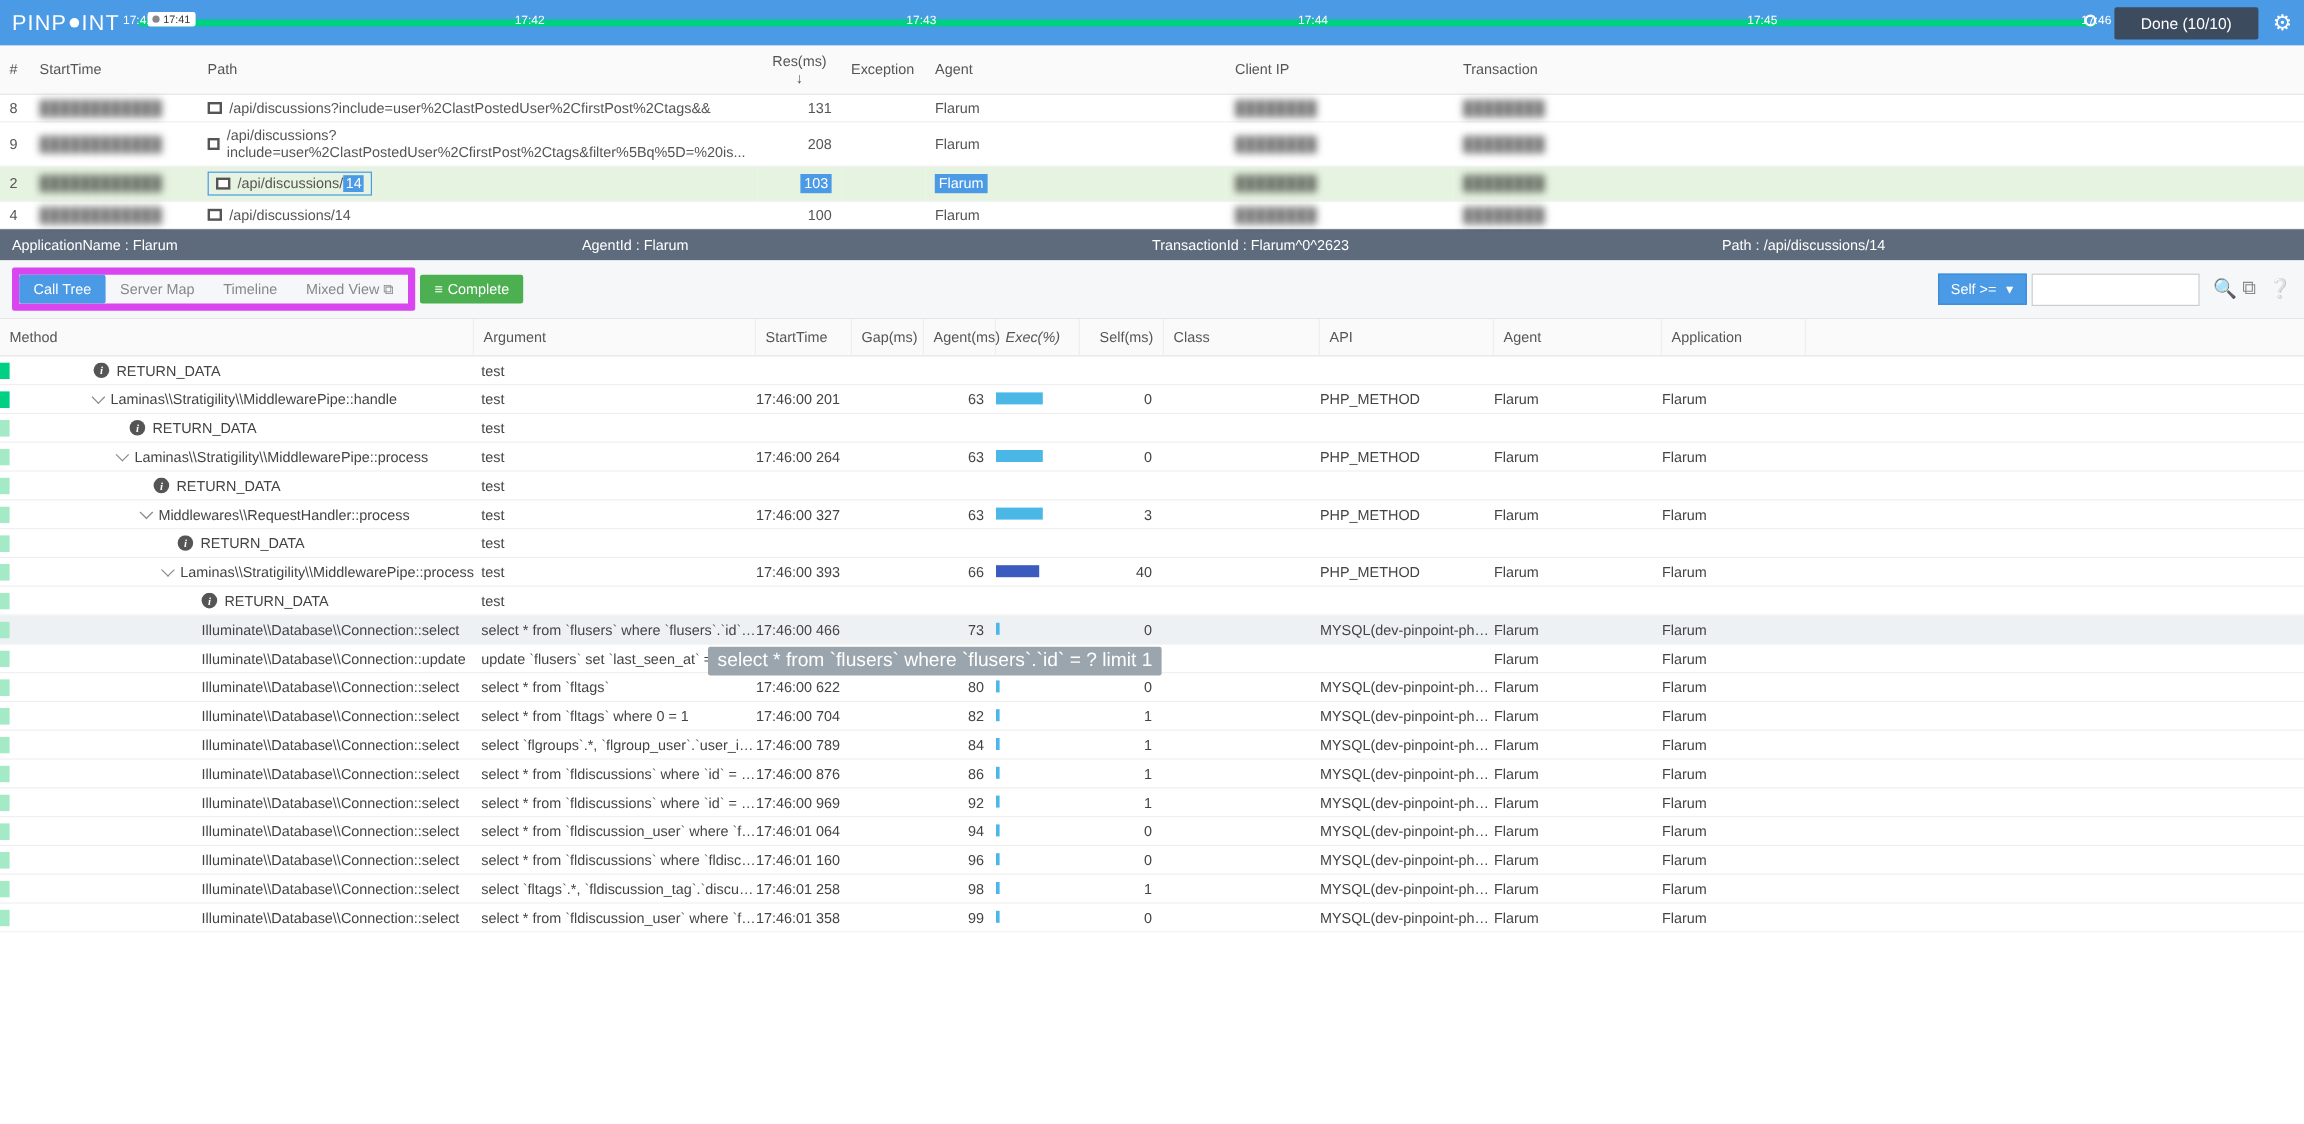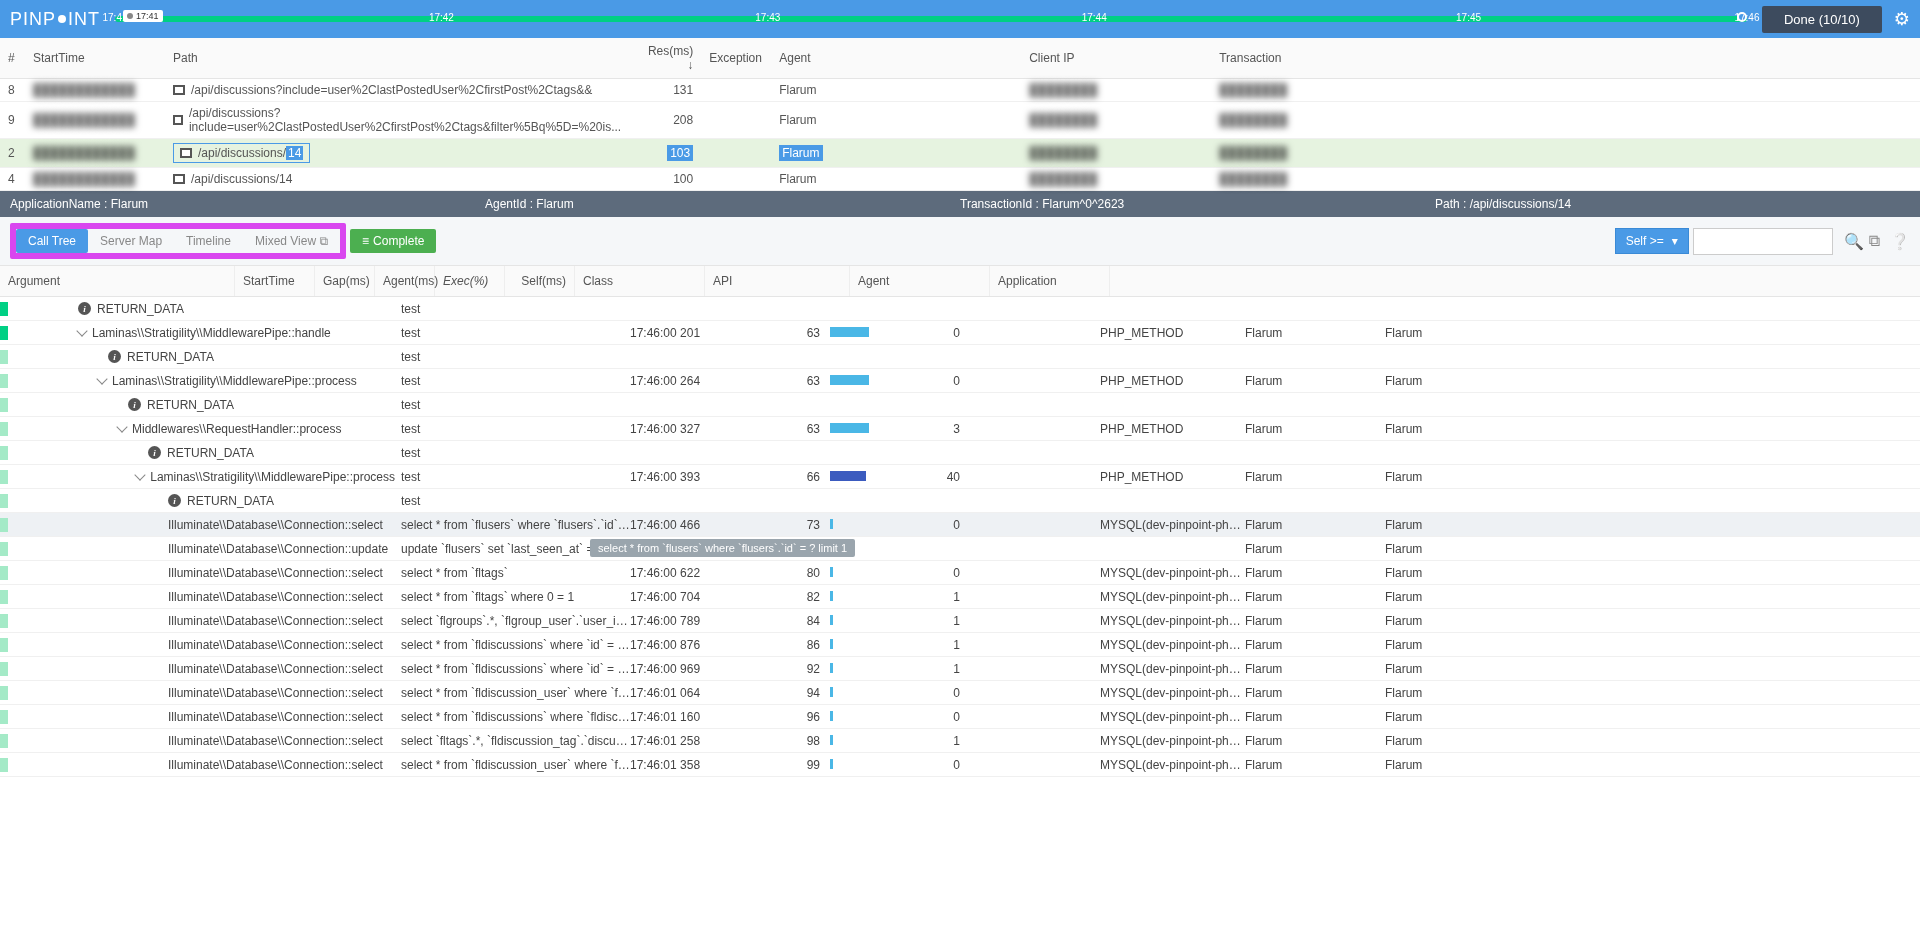--- a/index.html
+++ b/index.html
@@ -64,21 +64,21 @@
 .col-agent { width: 140px; }
 .col-app { width: 120px; }
 .greenbar { width:8px; align-self:stretch; background:#00d084; margin-right:0;}
 .greenbar.light{ background:#a4eac7;}
 .indent { display:inline-block; }
 .chev { display:inline-block; width:8px; height:8px; border-right:1.5px solid #888; border-bottom:1.5px solid #888; transform:rotate(45deg); margin-right:6px; position:relative; top:-2px;}
 .info-ico { display:inline-flex; width:13px; height:13px; border-radius:50%; background:#555; color:#fff; align-items:center; justify-content:center; font-size:9px; font-weight:bold; margin-right:6px; font-style:italic; font-family:serif;}
 .bar-b { height:10px; background:#4ab7e6; display:inline-block;}
 .bar-d { height:10px; background:#3b5bbf; display:inline-block;}
 .bar-t { height:10px; background:#4ab7e6; width:3px; display:inline-block;}
-.tooltip { position:absolute; background:#9aa5ad; color:#fff; padding:3px 8px; font-size:11px; border-radius:2px; white-space:nowrap;}
+.tooltip { position:absolute; background:#9aa5ad; color:#fff; padding:3px 8px; font-size:16px; border-radius:2px; white-space:nowrap;}
 .num-r{ text-align:right;}
 </style>
 </head>
 <body>
 
 <div class="topbar">
   <div class="logo">
     <span>PINP</span>
       <span class="dot"></span>
       <span>INT</span>
@@ -101,21 +101,21 @@
   <div class="done-btn">Done (10/10)</div>
   <div class="gear">⚙</div>
 </div>
 
 <table class="tx-table">
   <thead>
       <tr>
     <th style="width:25px">#</th>
     <th style="width:140px">StartTime</th>
     <th style="width:460px">Path</th>
-    <th style="width:70px;text-align:right">Res(ms) ↓</th>
+    <th style="width:70px;text-align:center">Res(ms) ↓</th>
     <th style="width:70px">Exception</th>
     <th style="width:250px">Agent</th>
     <th style="width:190px">Client IP</th>
     <th>Transaction</th>
   </tr>
     </thead>
   <tbody id="tx-body">
       <tr>
         <td>8</td>
         <td><span class="blur">████████████</span></td>
@@ -193,20 +193,21 @@
     </div>
   <input class="filter-input" style="">
   <div class="search-ico">🔍</div>
   <div class="tool-right">
     <span>⧉</span>
     <span>❔</span>
   </div>
 </div>
 
 <div class="ct-header">
+  <div class="col-method">Method</div>
   <div class="col-arg">Argument</div>
   <div class="col-start">StartTime</div>
   <div class="col-gap">Gap(ms)</div>
   <div class="col-exec">Agent(ms)</div>
   <div class="col-execp">Exec(%)</div>
   <div class="col-self">Self(ms)</div>
   <div class="col-class">Class</div>
   <div class="col-api">API</div>
   <div class="col-agent">Agent</div>
   <div class="col-app">Application</div>

